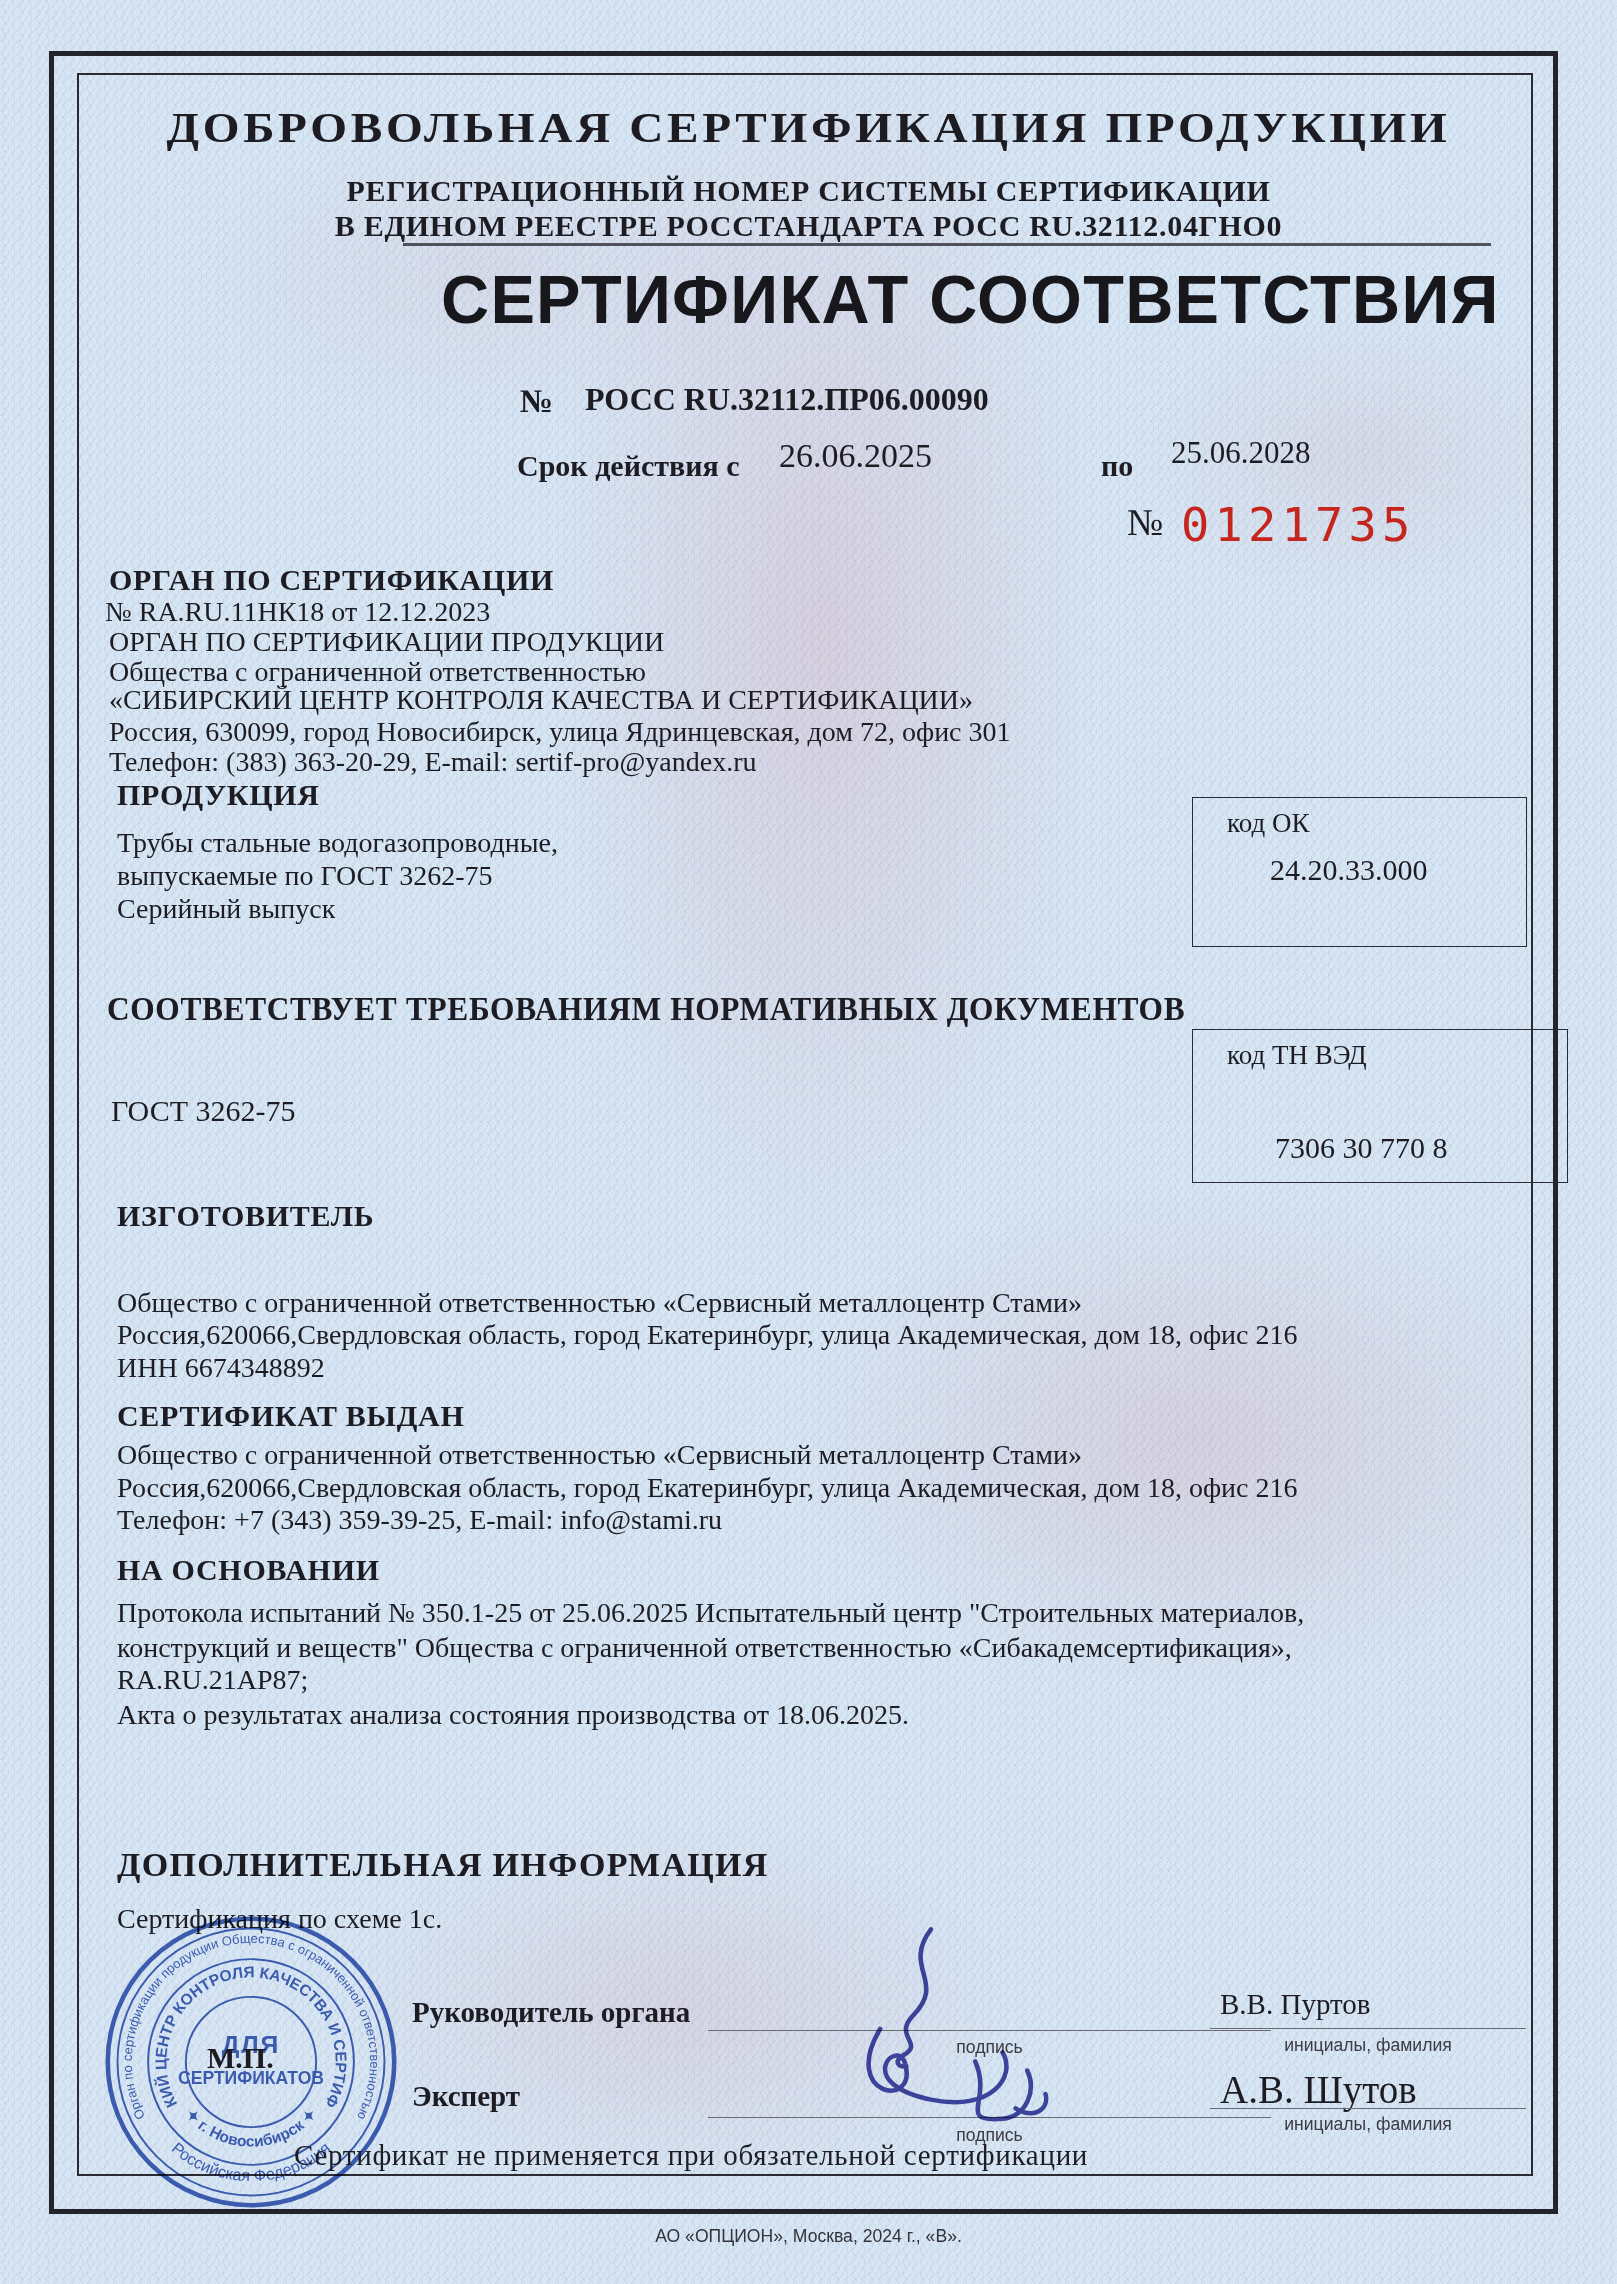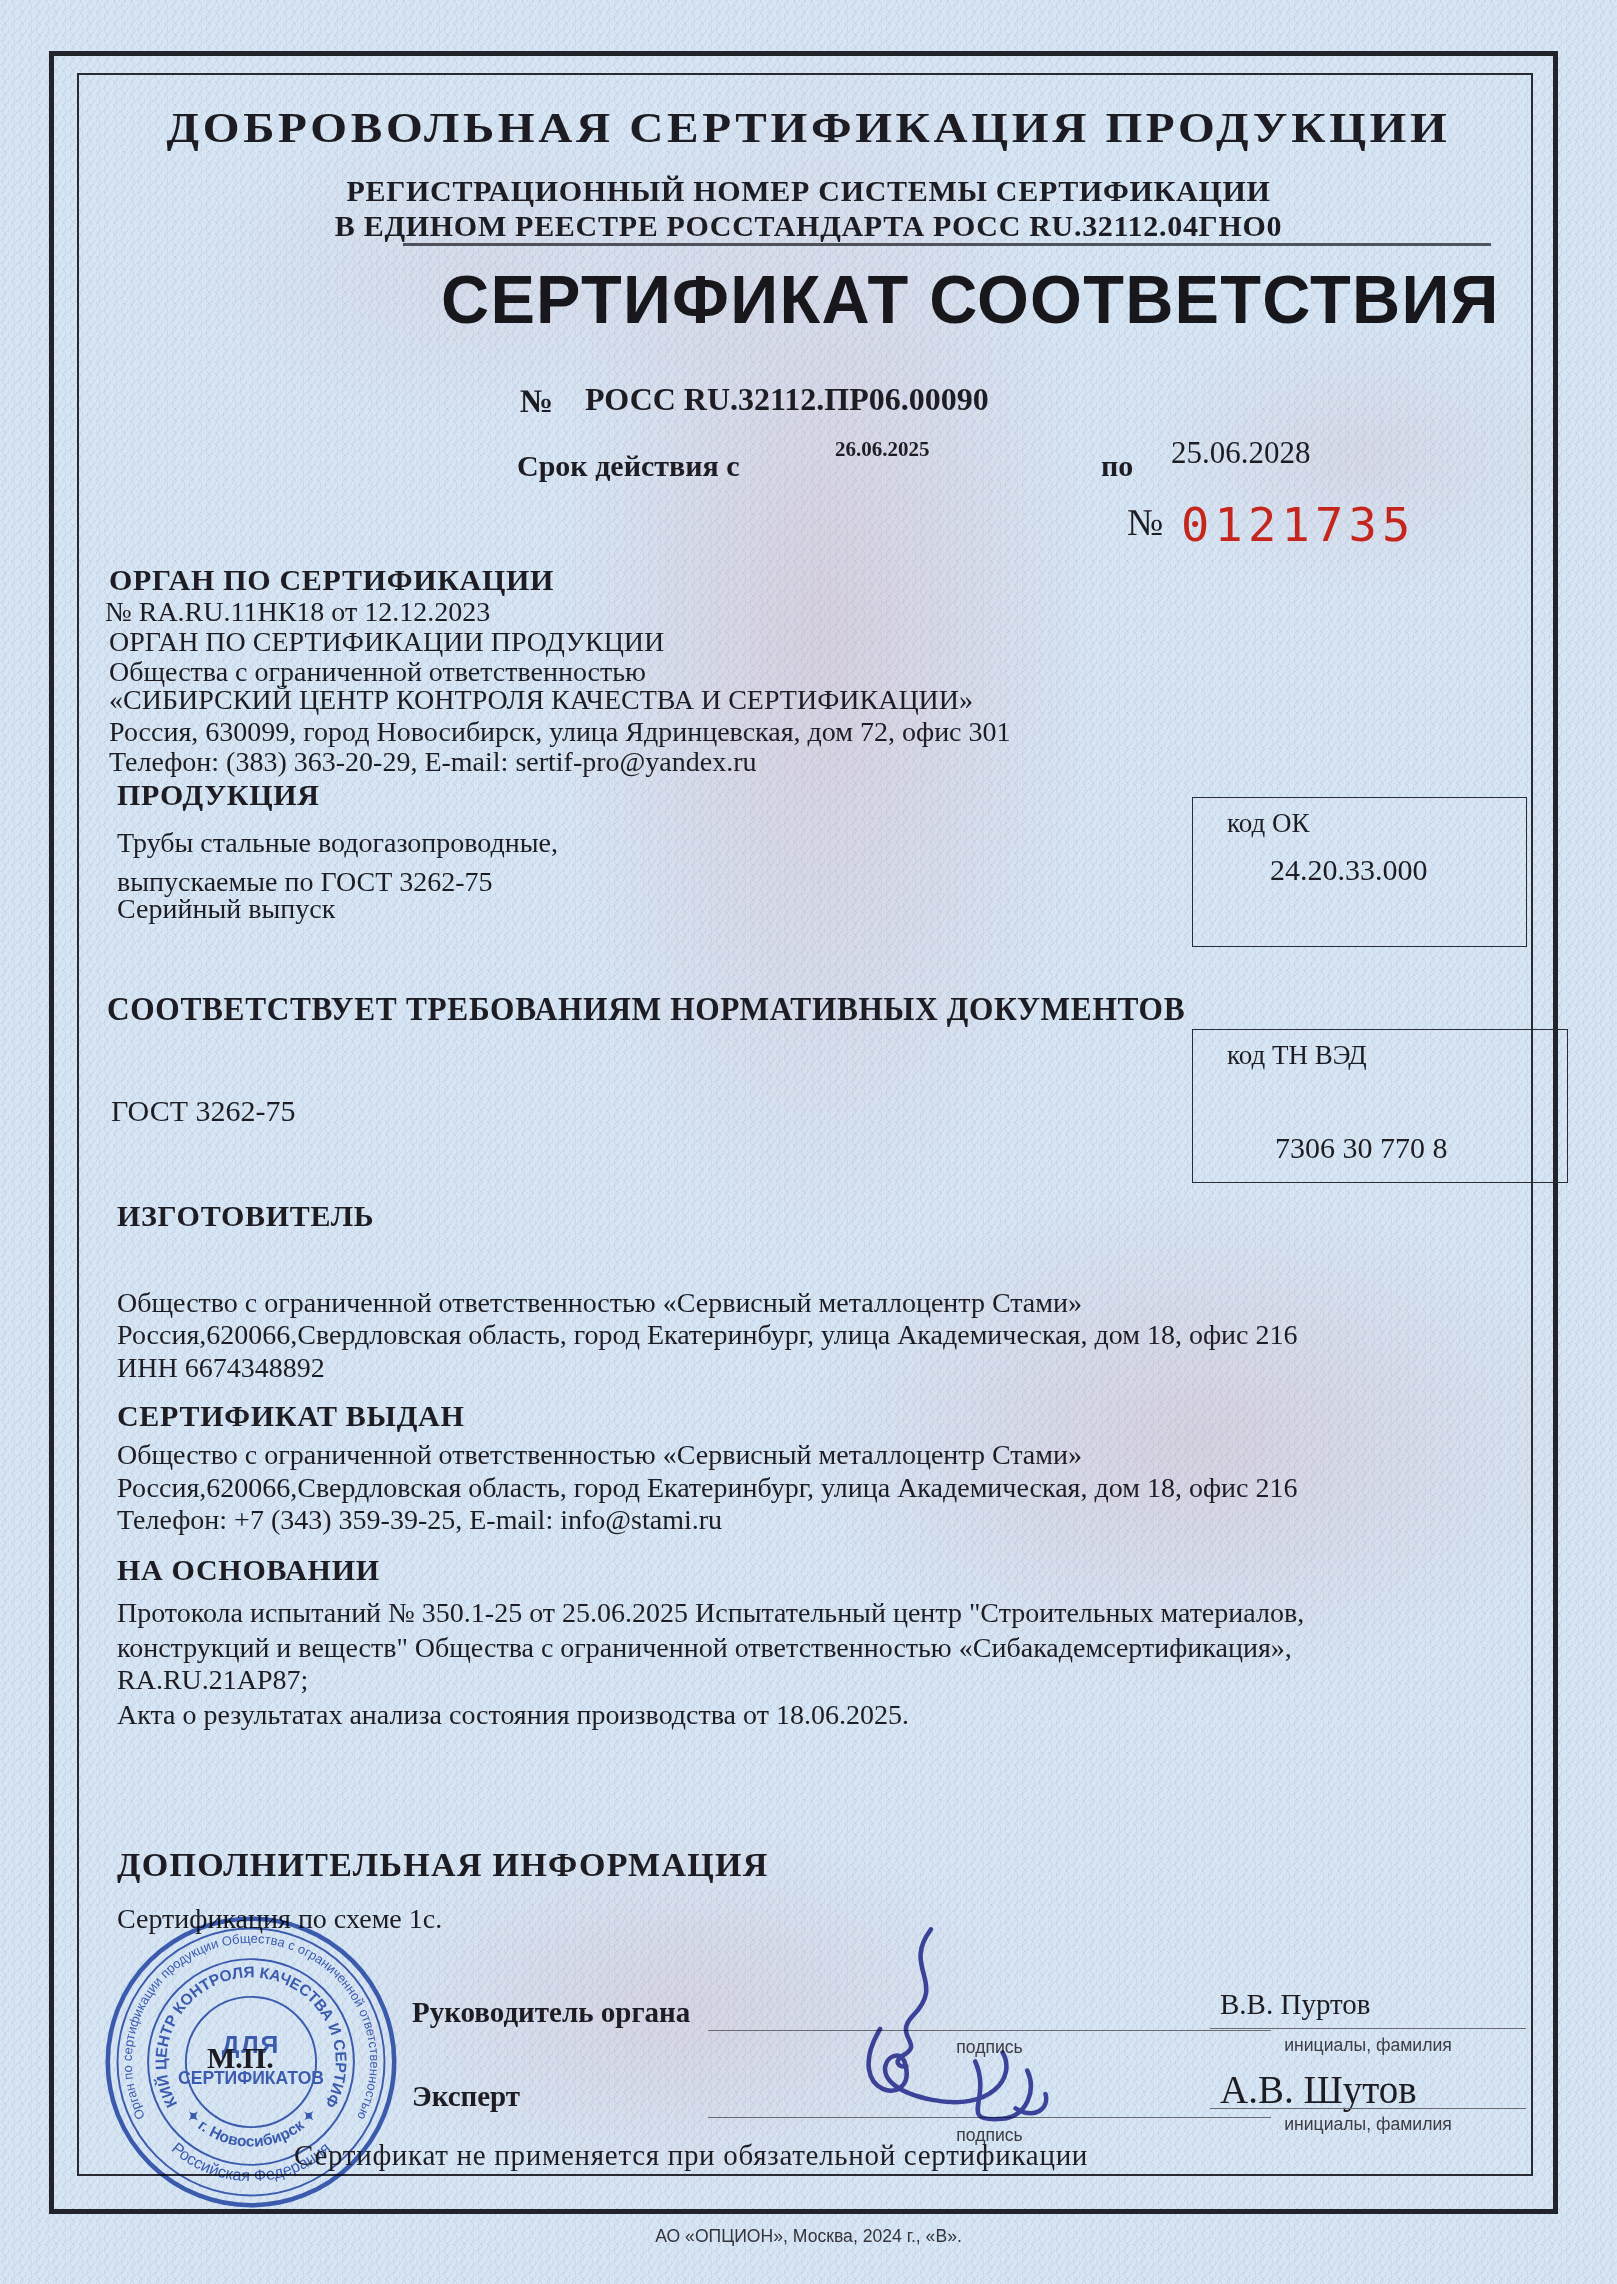--- a/index.html
+++ b/index.html
@@ -49,38 +49,38 @@
   <div class="t ser b center" style="top:174px;font-size:30px;letter-spacing:0.7px;">РЕГИСТРАЦИОННЫЙ НОМЕР СИСТЕМЫ СЕРТИФИКАЦИИ</div>
   <div class="t ser b center" style="top:209px;font-size:30px;letter-spacing:0.7px;">В ЕДИНОМ РЕЕСТРЕ РОССТАНДАРТА  РОСС RU.32112.04ГНО0</div>
   <div class="rule" style="left:403px;top:243px;width:1088px;height:2.6px;opacity:.75;"></div>
 
   <div class="t sans b" style="left:441px;top:260px;font-size:68px;letter-spacing:1.3px;color:#17171c;transform:scaleX(0.98);transform-origin:left;">СЕРТИФИКАТ СООТВЕТСТВИЯ</div>
 
   <div class="t ser b" style="left:520px;top:383px;font-size:33px;">№</div>
   <div class="t ser b" style="left:585px;top:381px;font-size:32px;">РОСС  RU.32112.ПР06.00090</div>
 
   <div class="t ser b" style="left:517px;top:449px;font-size:30px;">Срок действия  с</div>
-  <div class="t ser" style="left:835px;top:437px;font-size:21px;font-weight:bold;">26.06.2025</div>
+  <div class="t ser" style="left:779px;top:437px;font-size:34px;">26.06.2025</div>
   <div class="t ser b" style="left:1101px;top:449px;font-size:30px;">по</div>
   <div class="t ser" style="left:1171px;top:435px;font-size:31px;">25.06.2028</div>
 
   <div class="t ser" style="left:1127px;top:500px;font-size:38px;">№</div>
   <div class="t red-num" style="left:1181px;top:497px;color:#c4261d;">0121735</div>
 
   <div class="t ser heading" style="left:109px;top:563px;">ОРГАН ПО СЕРТИФИКАЦИИ</div>
   <div class="t ser line" style="left:105px;top:596px;">№ RA.RU.11НК18  от 12.12.2023</div>
   <div class="t ser line" style="left:109px;top:626px;">ОРГАН ПО СЕРТИФИКАЦИИ ПРОДУКЦИИ</div>
   <div class="t ser line" style="left:109px;top:656px;">Общества с ограниченной ответственностью</div>
   <div class="t ser line" style="left:109px;top:684px;">«СИБИРСКИЙ ЦЕНТР КОНТРОЛЯ КАЧЕСТВА И СЕРТИФИКАЦИИ»</div>
   <div class="t ser line" style="left:109px;top:716px;">Россия, 630099, город Новосибирск, улица Ядринцевская, дом 72, офис 301</div>
   <div class="t ser line" style="left:109px;top:746px;">Телефон:  (383) 363-20-29, E-mail: sertif-pro@yandex.ru</div>
 
   <div class="t ser heading" style="left:117px;top:778px;">ПРОДУКЦИЯ</div>
   <div class="t ser line" style="left:117px;top:827px;">Трубы стальные водогазопроводные,</div>
-  <div class="t ser line" style="left:117px;top:860px;margin-top:6px;">выпускаемые по  ГОСТ 3262-75</div>
+  <div class="t ser line" style="left:117px;top:860px;">выпускаемые по  ГОСТ 3262-75</div>
   <div class="t ser line" style="left:117px;top:893px;">Серийный выпуск</div>
 
   <div class="code-box" style="left:1192px;top:797px;width:333px;height:148px;">
     <div class="code-label ser">код ОК</div>
     <div class="code-value ser" style="left:77px;top:55px;">24.20.33.000</div>
   </div>
 
   <div class="t ser b" style="left:107px;top:991px;font-size:33px;letter-spacing:0.7px;transform:scaleX(0.95);transform-origin:left;">СООТВЕТСТВУЕТ ТРЕБОВАНИЯМ НОРМАТИВНЫХ ДОКУМЕНТОВ</div>
   <div class="t ser line" style="left:111px;top:1094px;font-size:30px;">ГОСТ 3262-75</div>
 

